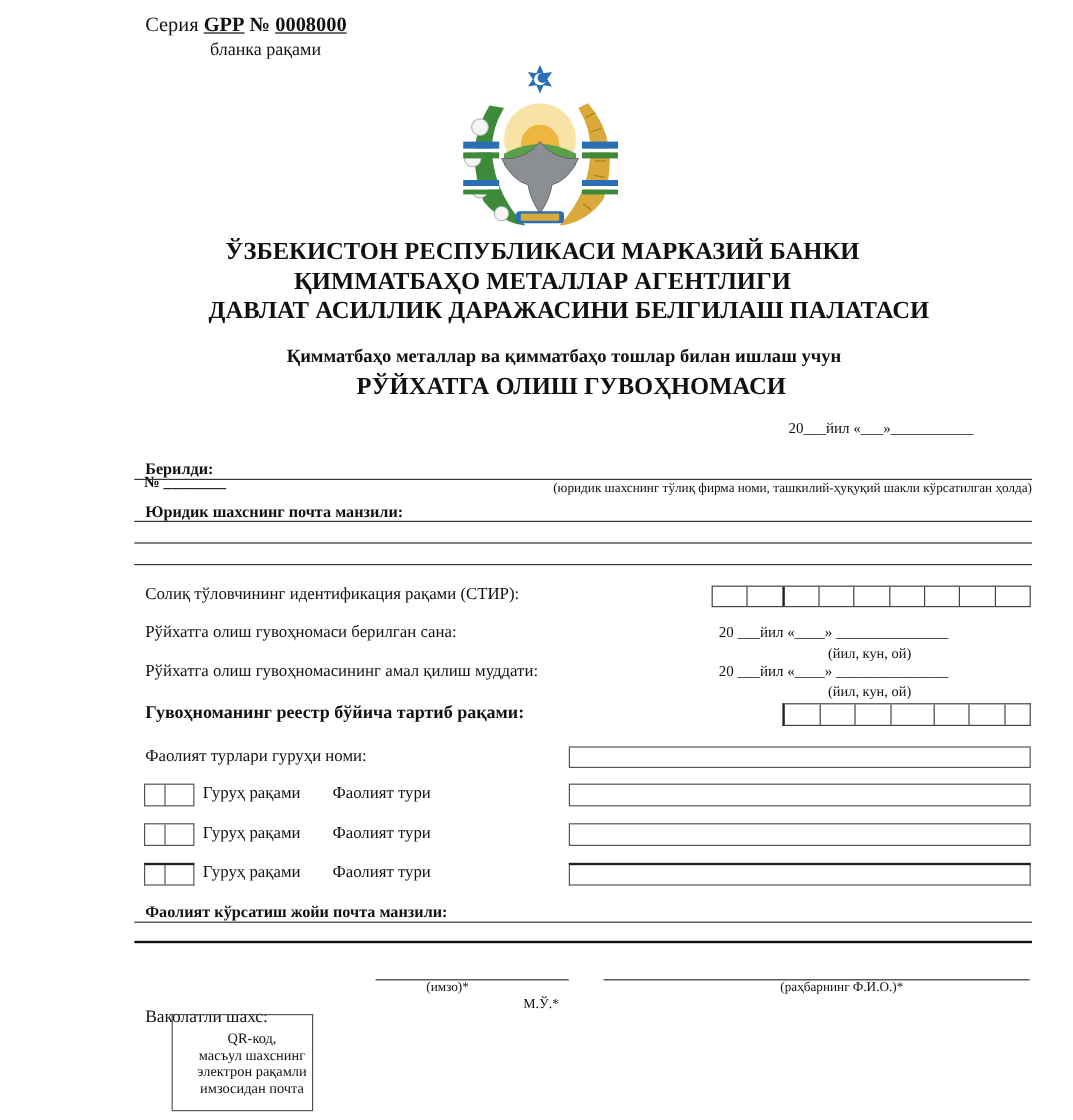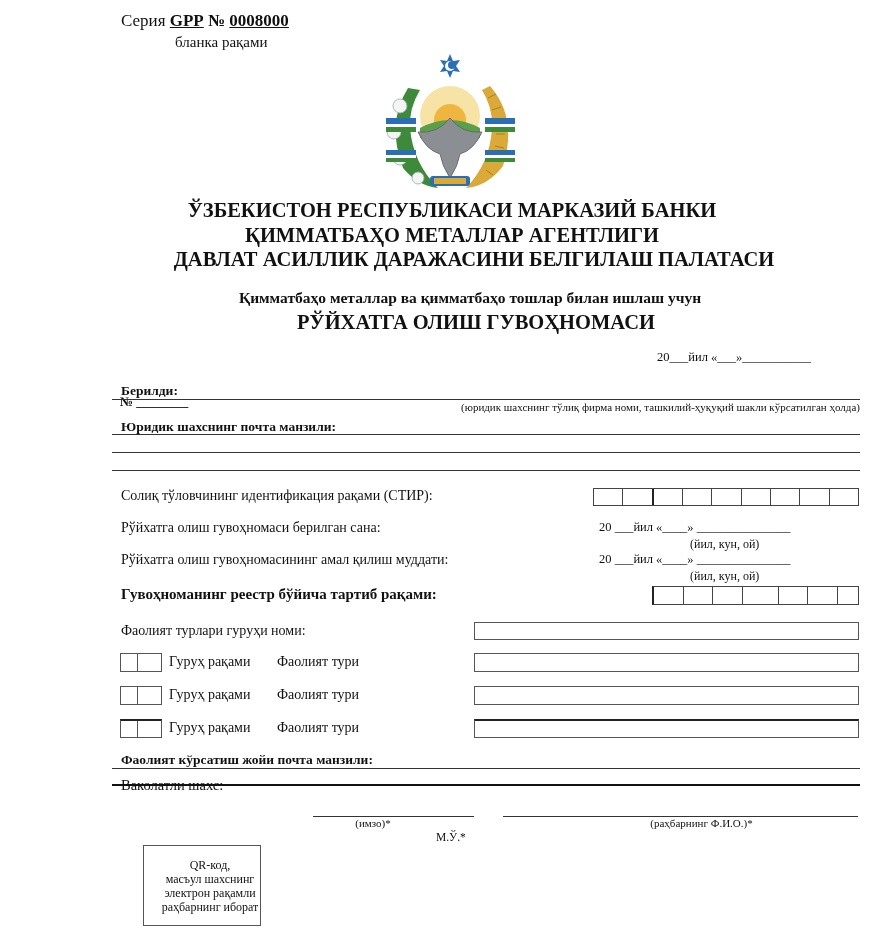--- a/index.html
+++ b/index.html
@@ -149,25 +149,25 @@
     <div class="cell" style="flex:1.4;"></div>
   </div>
 <div class="abs" style="left:169px; top:720px; font-size:14px;">Гуруҳ рақами</div>
 <div class="abs" style="left:277px; top:720px; font-size:14px;">Фаолият тури</div>
 <div class="field" style="left:474px; top:719px; width:385px; height:19px; border-top:2px solid #222;"></div>
 
 <div class="abs b" style="left:121px; top:752px; font-size:13.5px;">Фаолият кўрсатиш жойи почта манзили:</div>
 <div class="hline" style="left:112px; width:748px; top:768px;"></div>
 <div class="hline thick" style="left:112px; width:748px; top:784px;"></div>
 
-<div class="abs" style="left:121px; top:777px; font-size:14.5px;">Ваколатли шахс:</div>
+<div class="abs" style="left:121px; top:840px; font-size:14.5px;">Ваколатли шахс:</div>
 <div class="hline" style="left:313px; width:161px; top:816px;"></div>
 <div class="abs c" style="left:313px; width:120px; top:817px; font-size:11px;">(имзо)*</div>
 <div class="hline" style="left:503px; width:355px; top:816px;"></div>
 <div class="abs c" style="left:524px; width:355px; top:817px; font-size:11px;">(раҳбарнинг Ф.И.О.)*</div>
 <div class="abs" style="left:436px; top:831px; font-size:11.5px;">М.Ў.*</div>
 
 <div class="qr">
   <div>QR-код,</div>
   <div>масъул шахснинг</div>
   <div>электрон рақамли</div>
-  <div>раҳбарнинг иборат</div>
+  <div>имзосидан почта</div>
 </div>
 
 </body></html>

